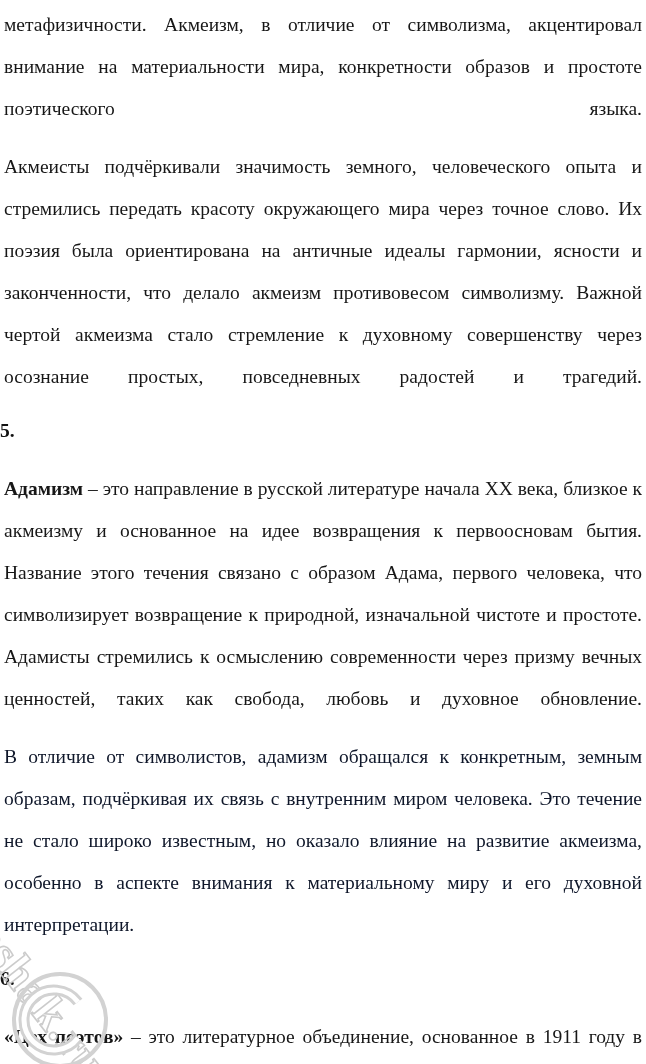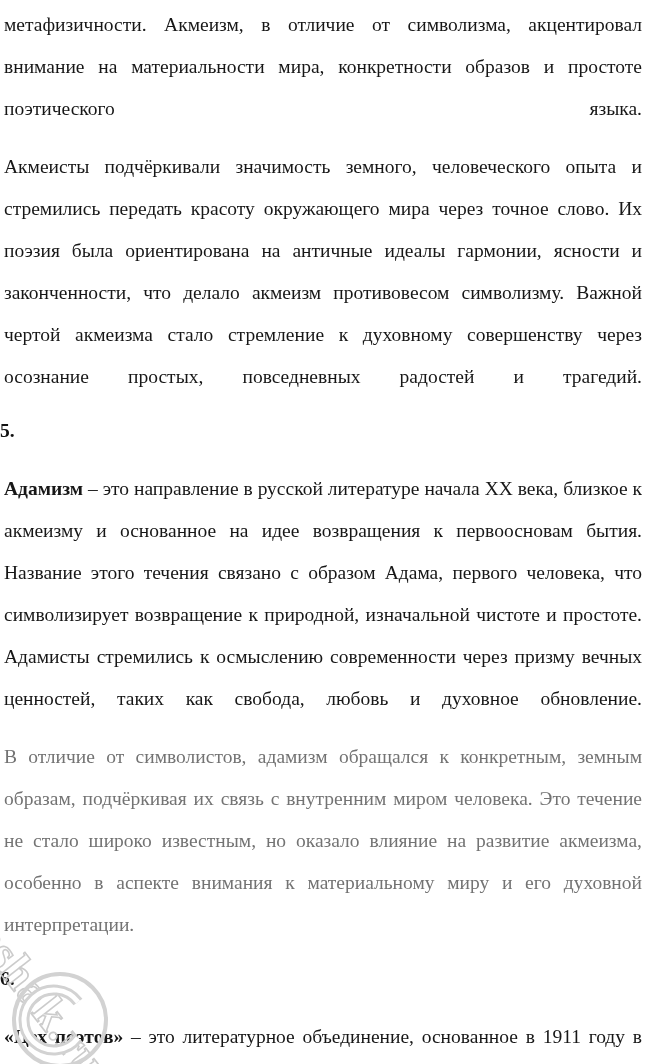--- a/index.html
+++ b/index.html
@@ -90,21 +90,21 @@
   }
 
   .lead {
     font-weight: 700;
   }
   .gap-12 { height: 12px; }
 
   .blk { margin-bottom: 0; }
 
   
-  .faded { color: #737373; }
+  .faded { color: #0f172a; }
 </style>
 </head>
 <body>
 
 <div id="page">
 
   <div id="watermark">
     <div class="wm-text">reshak.ru</div>
     <div class="wm-copy">
       <svg width="104" height="104" viewBox="0 0 104 104" aria-hidden="true">

